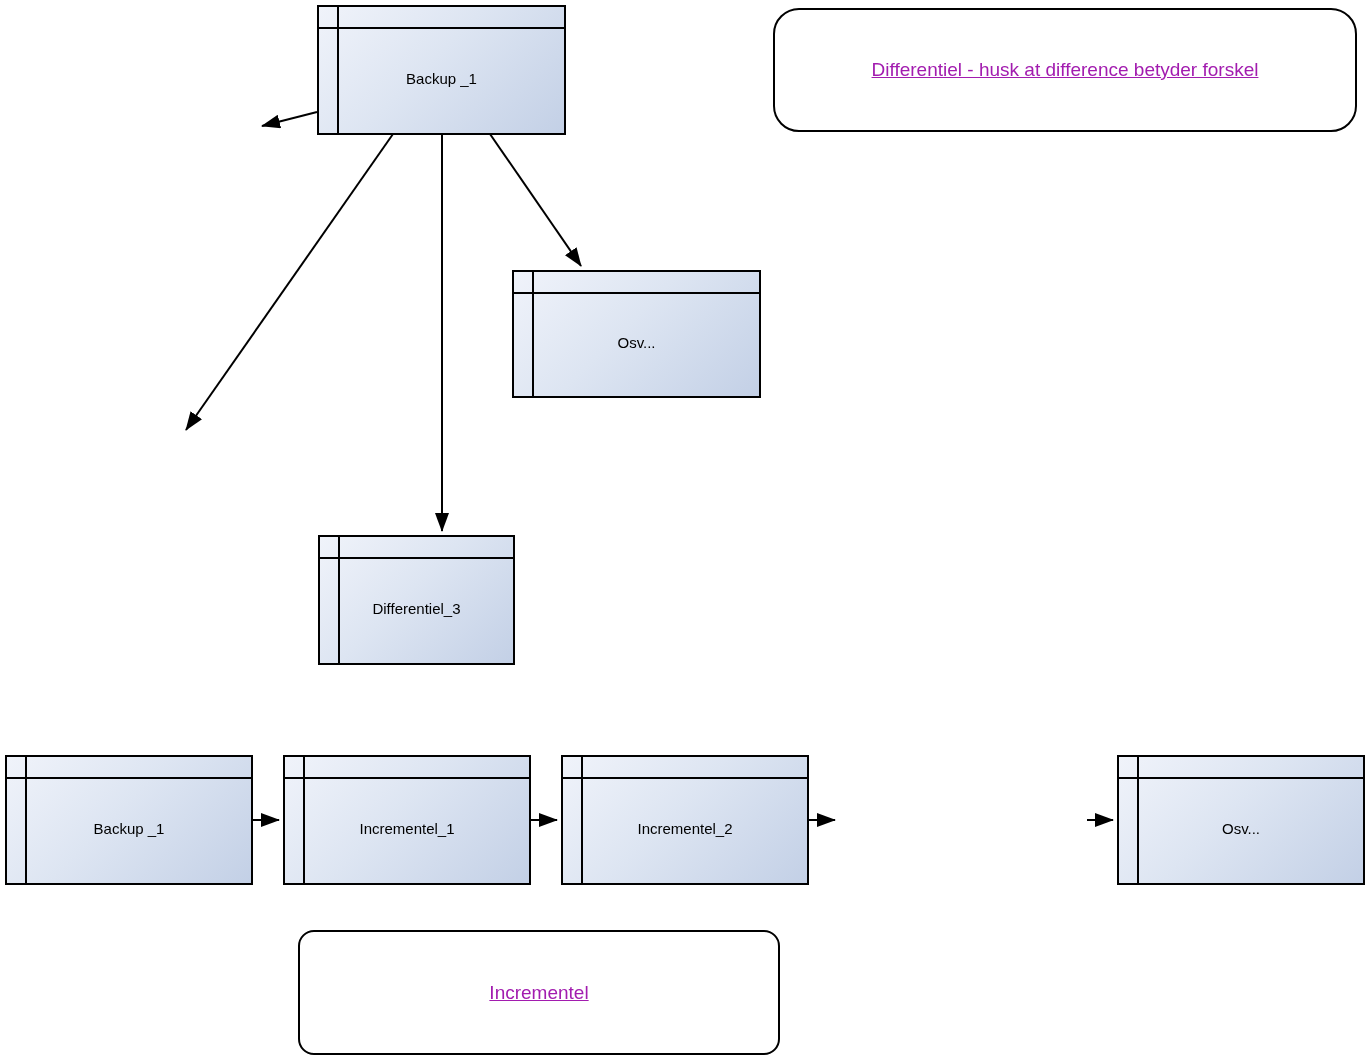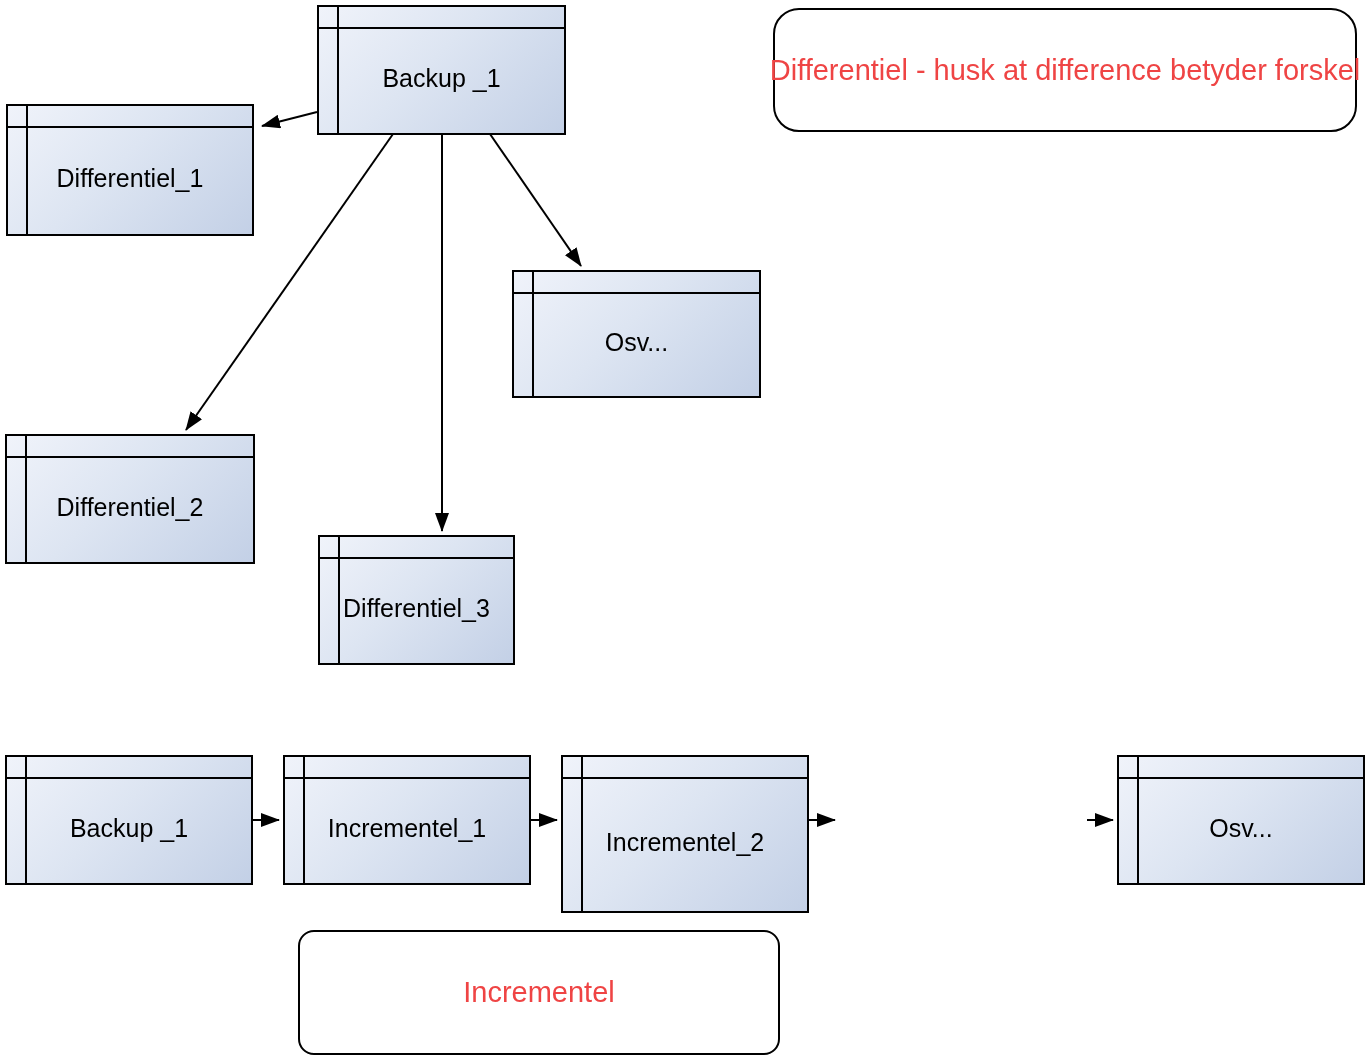--- a/index.html
+++ b/index.html
@@ -47,51 +47,52 @@
     position: absolute;
     top: 20px;
     left: 0;
     right: 0;
     height: 2px;
     background: #000000;
   }
   .node .label {
     position: relative;
     z-index: 2;
-    font-size: 25px;
+    font-size: 15px;
     color: #000000;
     white-space: nowrap;
     margin-top: 17px;
   }
   .note {
     position: absolute;
     box-sizing: border-box;
     border: 2px solid #000000;
     border-radius: 26px;
     background: #ffffff;
     display: flex;
     align-items: center;
     justify-content: center;
   }
   .note .label {
-    font-size: 29px;
-    color: #ef4444;
+    font-size: 19px;
+    color: #a21caf;
     white-space: nowrap;
+    text-decoration: underline;
   }
 
   
   #n-backup-top      { left: 317px;  top: 5px;   width: 249px; height: 130px; }
   #n-differentiel-1  { left: 6px;    top: 104px; width: 248px; height: 132px; }
   #n-osv-top         { left: 512px;  top: 270px; width: 249px; height: 128px; }
   #n-differentiel-2  { left: 5px;    top: 434px; width: 250px; height: 130px; }
   #n-differentiel-3  { left: 318px;  top: 535px; width: 197px; height: 130px; }
   #note-differentiel { left: 773px;  top: 8px;   width: 584px; height: 124px; }
   #n-backup-bottom   { left: 5px;    top: 755px; width: 248px; height: 130px; }
   #n-incrementel-1   { left: 283px;  top: 755px; width: 248px; height: 130px; }
-  #n-incrementel-2   { left: 561px;  top: 755px; width: 248px; height: 158px; }
+  #n-incrementel-2   { left: 561px;  top: 755px; width: 248px; height: 130px; }
   #n-incrementel-3   { left: 839px;  top: 755px; width: 248px; height: 130px; }
   #n-osv-bottom      { left: 1117px; top: 755px; width: 248px; height: 130px; }
   #note-incrementel  { left: 298px;  top: 930px; width: 482px; height: 125px; border-radius: 16px; }
 </style>
 </head>
 <body>
 
 <div class="canvas">
 
   <svg class="arrows" viewBox="0 0 1372 1062" xmlns="http://www.w3.org/2000/svg">
@@ -106,28 +107,22 @@
     <line x1="490" y1="134" x2="581" y2="266" stroke="#000" stroke-width="2" marker-end="url(#ah)"></line>
     <line x1="253" y1="820" x2="279" y2="820" stroke="#000" stroke-width="2" marker-end="url(#ah)"></line>
     <line x1="531" y1="820" x2="557" y2="820" stroke="#000" stroke-width="2" marker-end="url(#ah)"></line>
     <line x1="809" y1="820" x2="835" y2="820" stroke="#000" stroke-width="2" marker-end="url(#ah)"></line>
     <line x1="1087" y1="820" x2="1113" y2="820" stroke="#000" stroke-width="2" marker-end="url(#ah)"></line>
   </svg>
 
   <div class="node" id="n-backup-top">
     <span class="label">Backup _1</span>
   </div>
-  <div class="node" id="n-differentiel-1">
-    <span class="label">Differentiel_1</span>
-  </div>
   <div class="node" id="n-osv-top">
     <span class="label">Osv...</span>
-  </div>
-  <div class="node" id="n-differentiel-2">
-    <span class="label">Differentiel_2</span>
   </div>
   <div class="node" id="n-differentiel-3">
     <span class="label">Differentiel_3</span>
   </div>
 
   <div class="note" id="note-differentiel">
     <span class="label">Differentiel - husk at difference betyder forskel</span>
   </div>
 
   <div class="node" id="n-backup-bottom">

